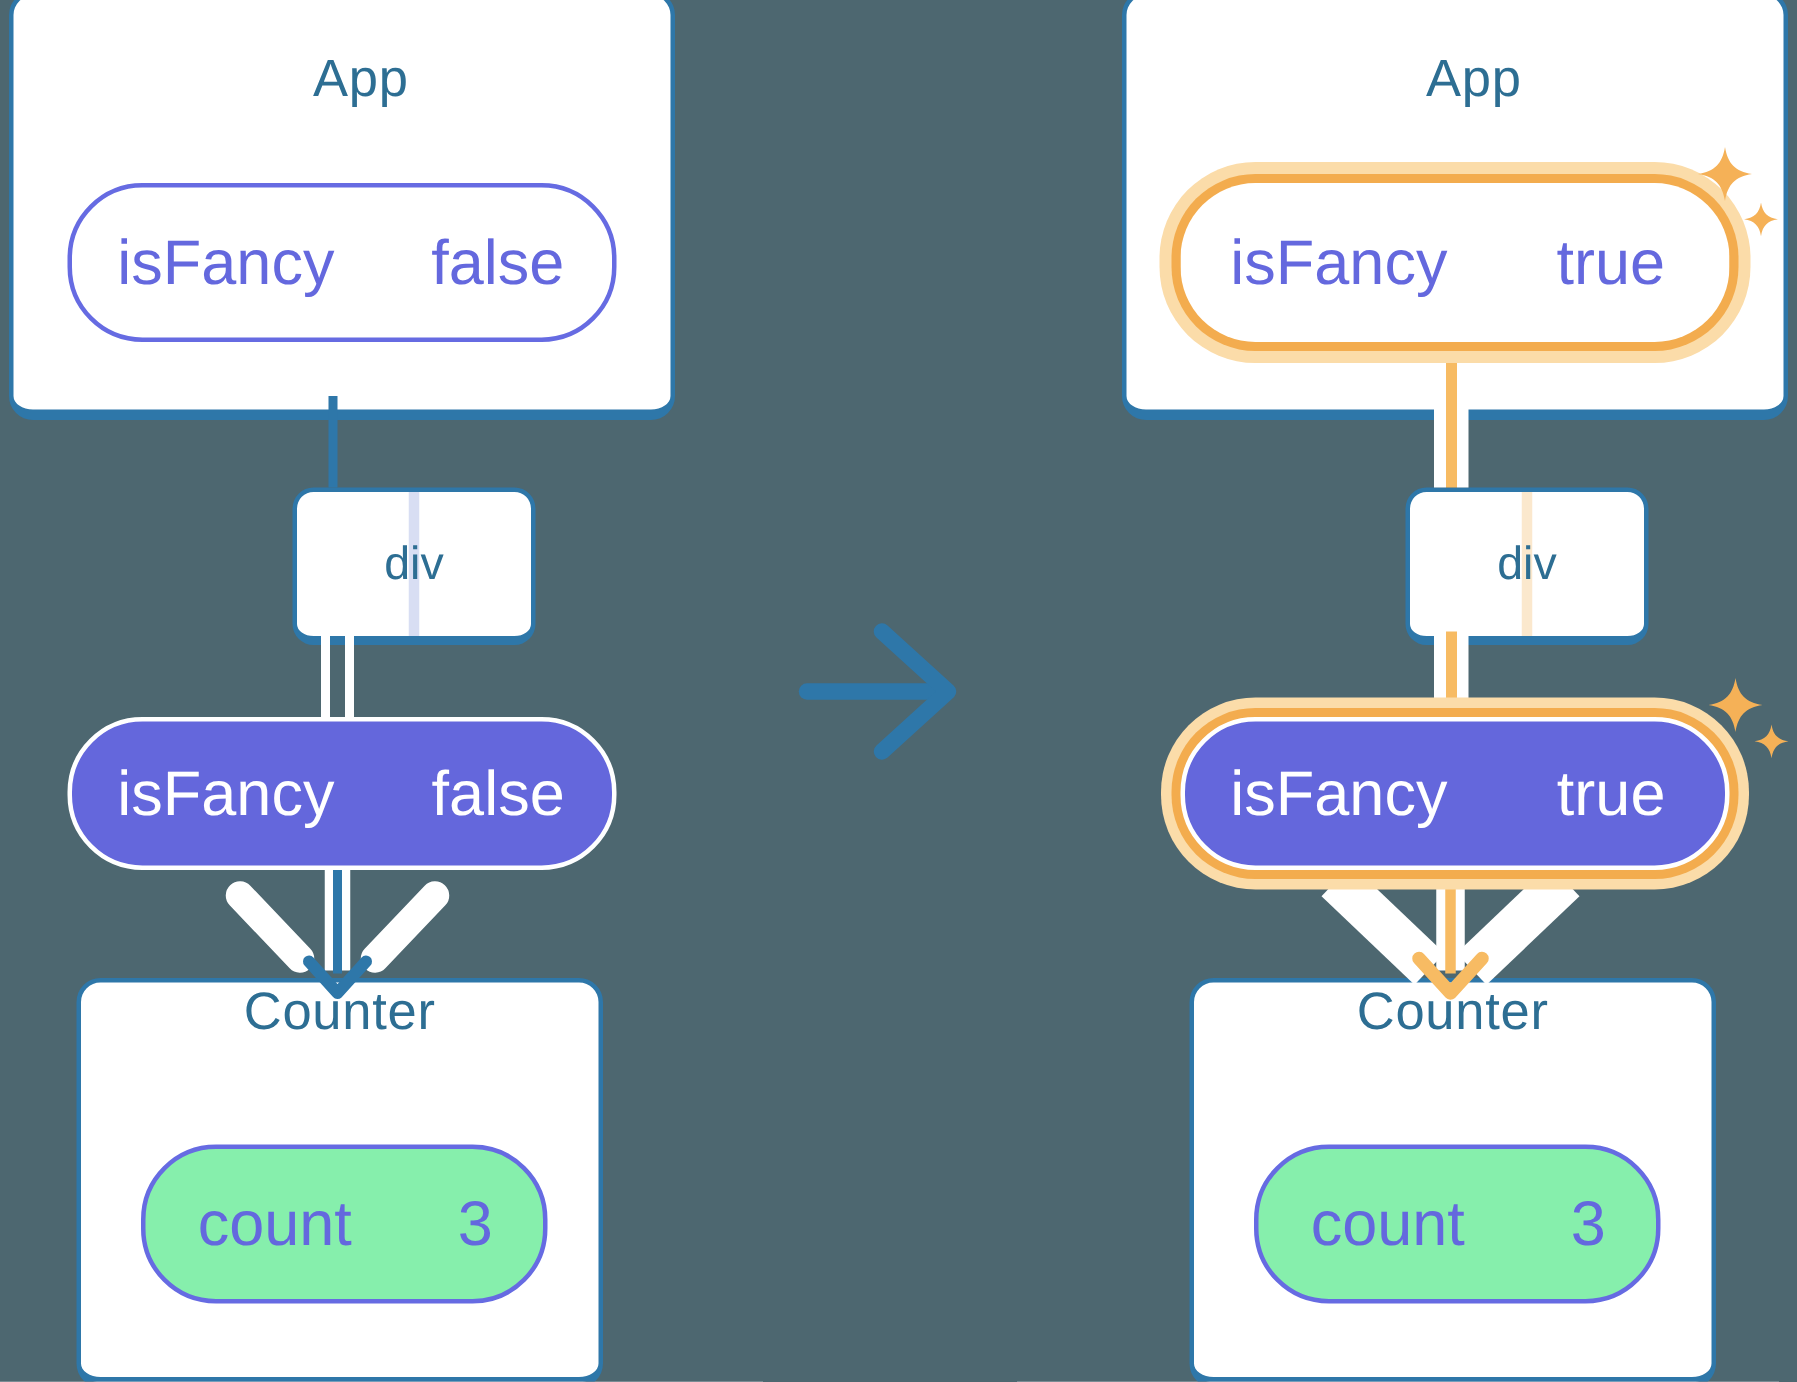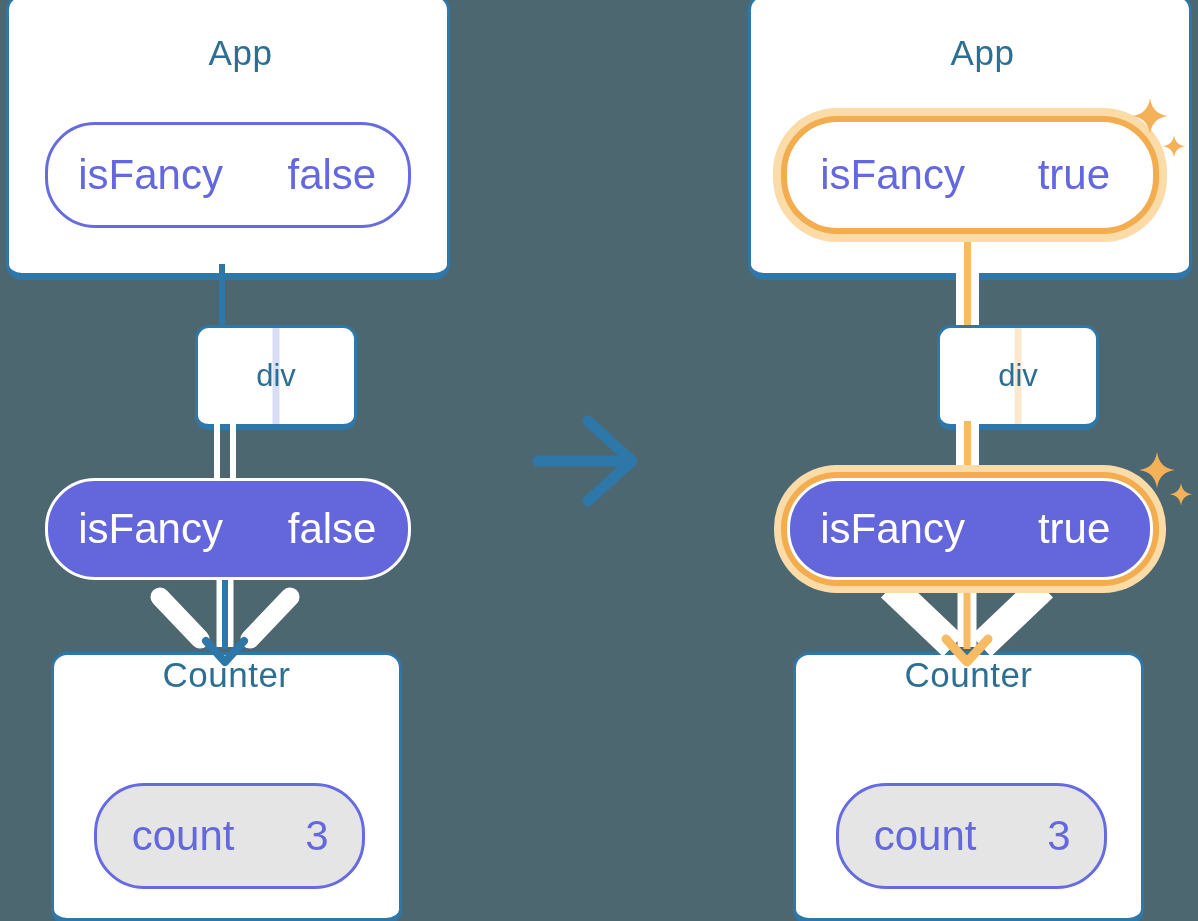--- a/index.html
+++ b/index.html
@@ -60,21 +60,21 @@
   }
   .cell{display:flex;align-items:center;justify-content:center;}
   .cell-name{flex:0 0 57%;}
   .cell-value{flex:1 1 auto;}
   .state-pill{left:45px;top:122px;width:360px;height:100px;background:#fff;
     border:3px solid #666BE2;color:#6468DE;}
   .state-pill .divider{width:2.5px;background:#666BE2;}
   .prop-pill{left:45px;top:478px;width:360px;height:96px;background:#6467DC;
     border:3px solid #fff;color:#fff;}
   .prop-pill .divider{width:3px;background:#fff;}
-  .counter-pill{left:40px;top:128px;width:265px;height:100px;background:#e5e5e5;
+  .counter-pill{left:40px;top:108px;width:265px;height:100px;background:#86efac;
     border:3px solid #666BE2;color:#6468DE;}
   .counter-pill .cell-name{flex:0 0 65%;}
   .counter-pill .divider{width:2.5px;background:#666BE2;}
   .bold-val{font-weight:400;}
 
   
   .hl-outline{
     border-color:transparent;
     box-shadow:0 0 0 6px #F3AC4E,0 0 0 14px #FBDCA9;
   }

